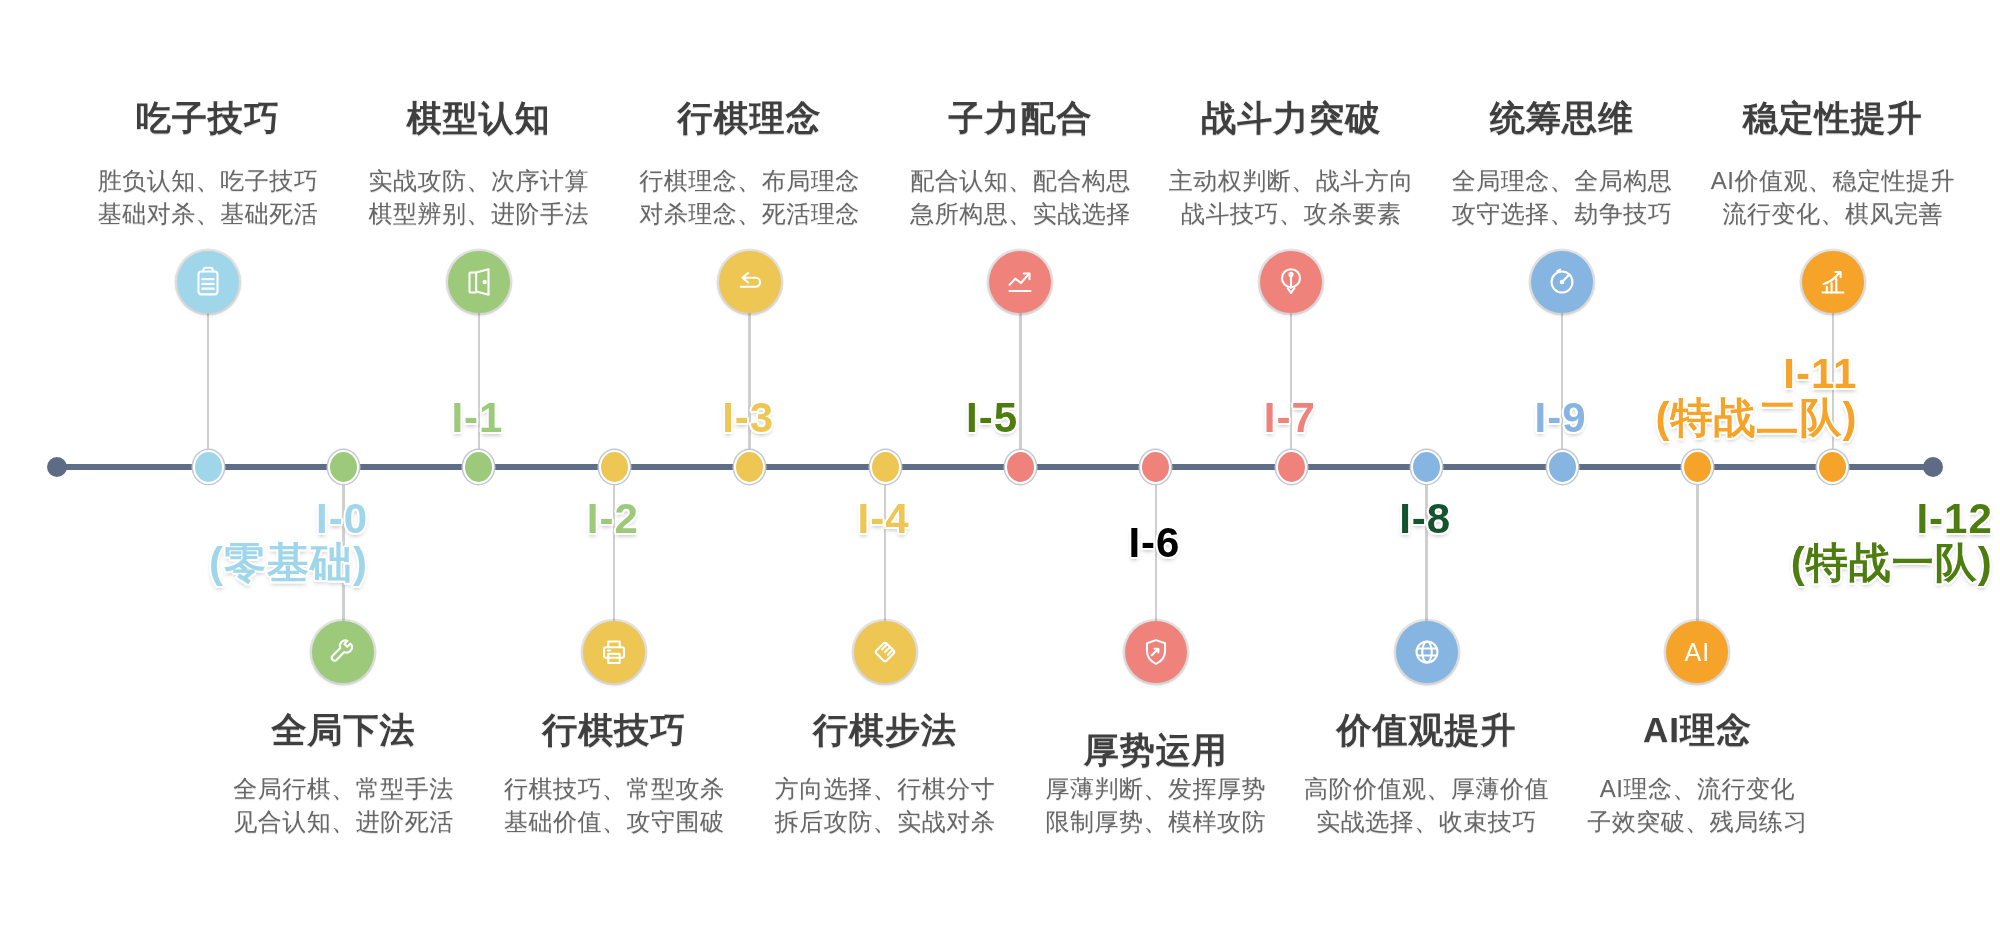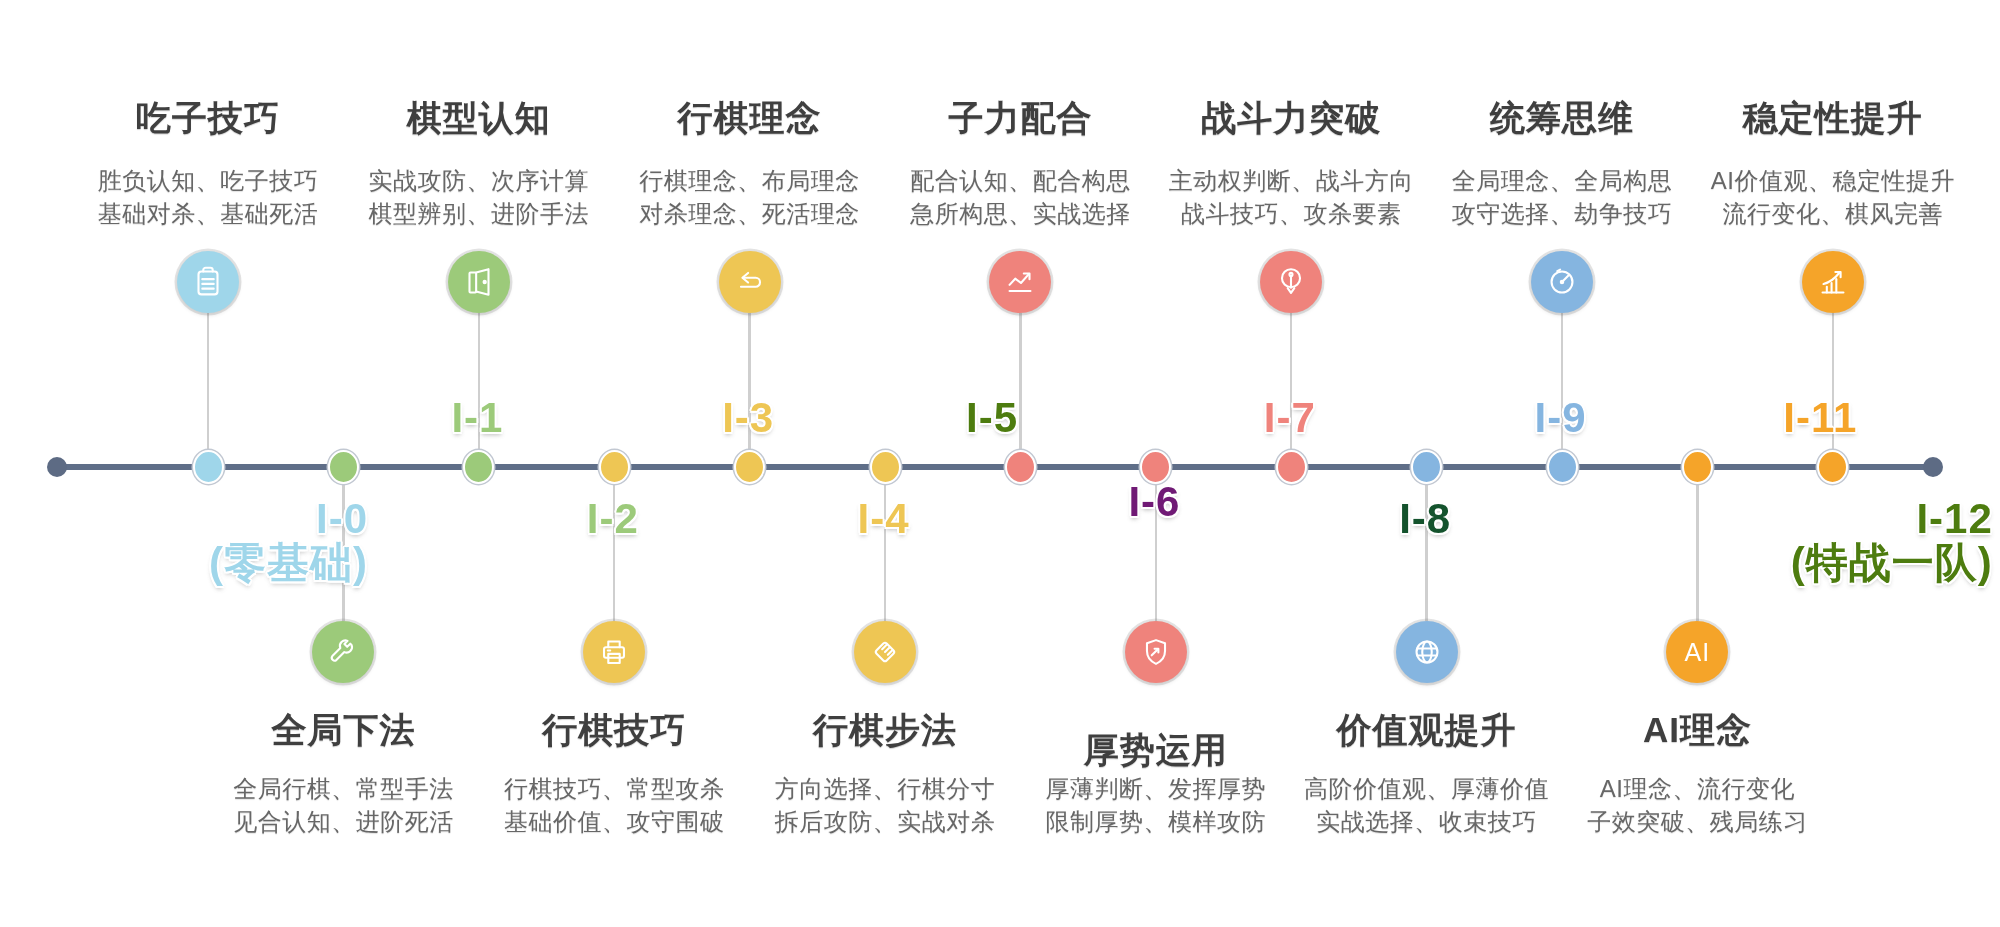--- a/index.html
+++ b/index.html
@@ -184,21 +184,21 @@
   <div class="icon-circle" style="left: 989.4px; top: 251px; background: rgb(239, 131, 124);">
       <svg width="38" height="38" viewBox="0 0 40 40">
         <g fill="none" stroke="#fff" stroke-width="2.2" stroke-linecap="round" stroke-linejoin="round">
           <polyline points="9,23 15,16.5 21,21 29.5,11.5"></polyline>
           <polyline points="24,11 30,11 30,17"></polyline>
           <line x1="9" y1="29.5" x2="31" y2="29.5"></line>
         </g>
       </svg>
     </div>
   <div class="node" style="left: 1004.9px; top: 450px; background: rgb(239, 131, 124);"></div>
-  <div class="label" style="left: 860.4px; color: #701a75; top: 480px;">
+  <div class="label" style="left: 860.4px; color: #000000; top: 521px;">
     <div class="label-main">I-6</div>
 
   </div>
   <div class="section" style="left: 810.4px;">
     <div class="sec-title" style="top: 98px;">子力配合</div>
     <div class="sec-desc" style="top: 164px;">
       <div>配合认知、配合构思</div>
       <div>急所构思、实战选择</div>
     </div>
   </div>
@@ -294,20 +294,21 @@
     </div>
   </div>
 
   <div class="connector" style="left: 1696.15px; top: 484px; height: 137px;"></div>
   <div class="icon-circle" style="left: 1666.4px; top: 621px; background: rgb(245, 164, 41);">
       <span class="ai-glyph">AI</span>
     </div>
   <div class="node" style="left: 1681.9px; top: 450px; background: rgb(245, 164, 41);"></div>
   <div class="label" style="left: 1537.4px; color: rgb(245, 164, 41); bottom: 487px;">
     <div class="label-main">I-11</div>
+    <div class="label-sub">(特战二队)</div>
   </div>
   <div class="section" style="left: 1487.4px;">
     <div class="sec-title" style="top: 710px;">AI理念</div>
     <div class="sec-desc" style="top: 772px;">
       <div>AI理念、流行变化</div>
       <div>子效突破、残局练习</div>
     </div>
   </div>
 
   <div class="connector" style="left: 1831.55px; top: 313px; height: 137px;"></div>

